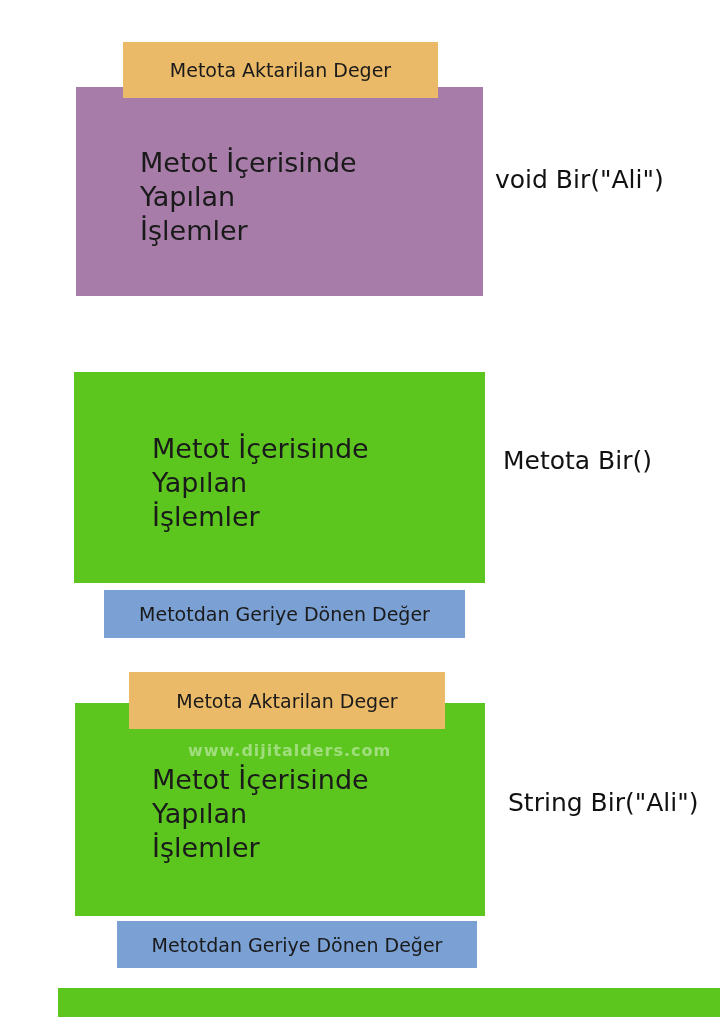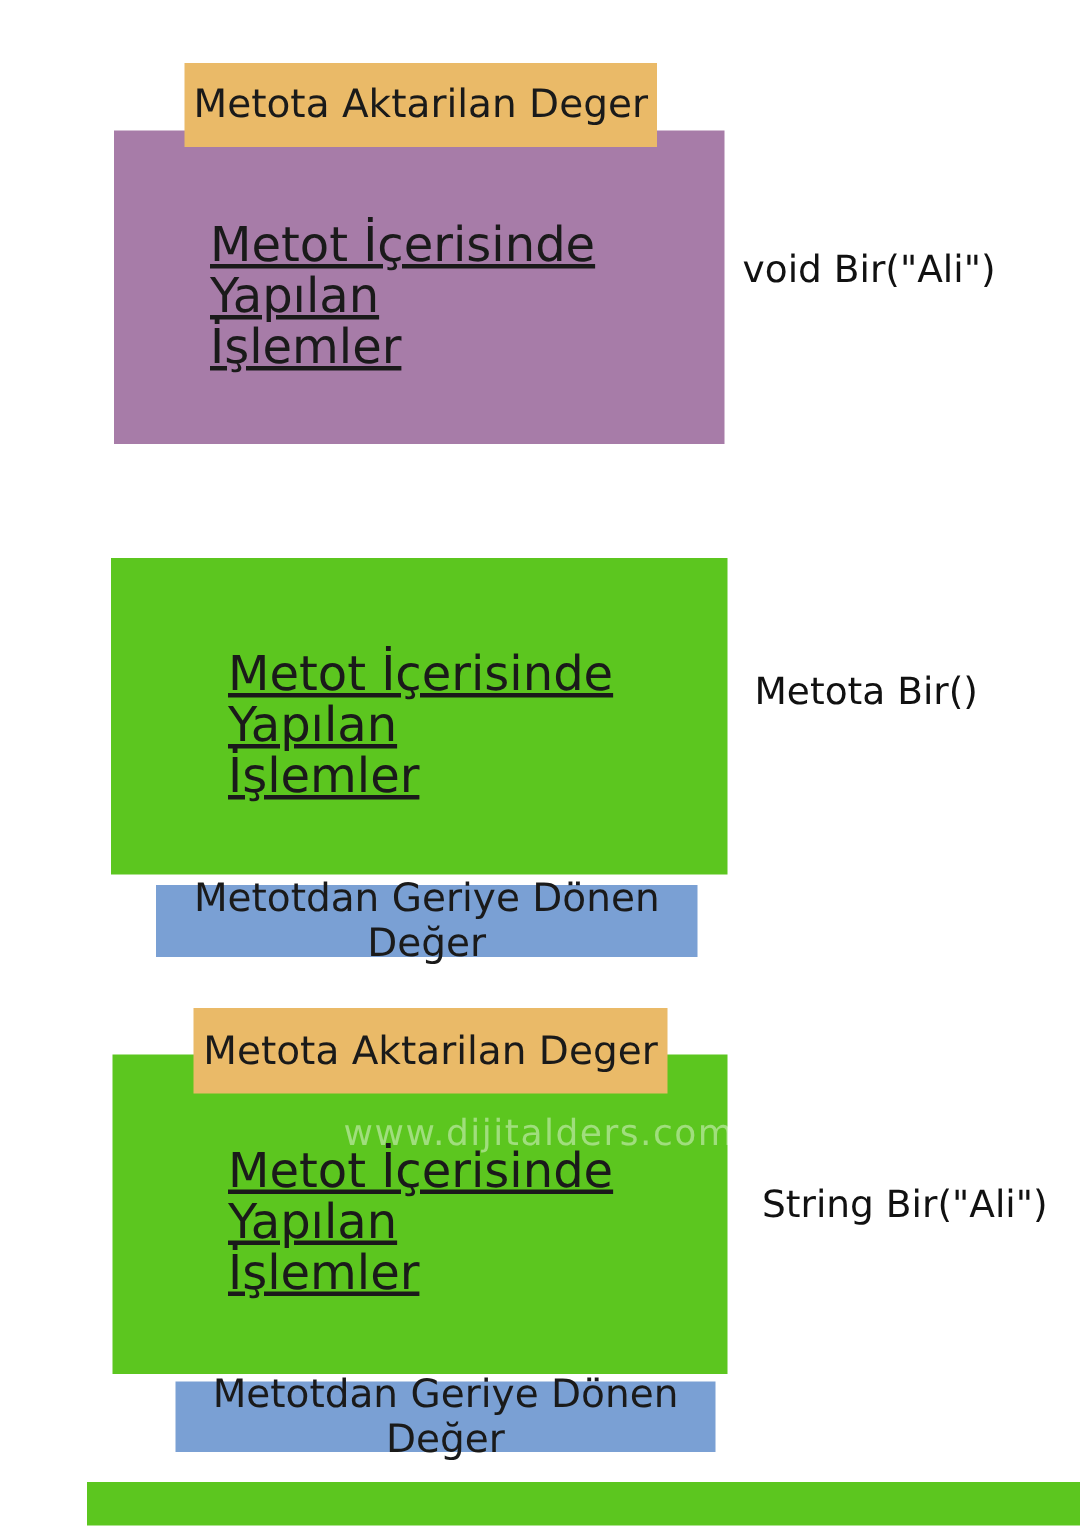--- a/index.html
+++ b/index.html
@@ -12,59 +12,57 @@
     color: #1a1a1a;
     overflow: hidden;
   }
   .abs { position: absolute; box-sizing: border-box; }
 
   
   .tag {
     display: flex;
     align-items: center;
     justify-content: center;
-    font-size: 26px;
+    font-size: 19px;
     color: #1a1a1a;
     text-align: center;
     z-index: 3;
   }
   .tag.orange { background: #EABA68; }
   .tag.blue   { background: #7AA0D4; margin-top: 31px; }
 
   .body-box { z-index: 1; }
   .body-box.purple { background: #A77CA8; }
   .body-box.green  { background: #5CC61F; }
 
   .body-text {
     position: absolute;
     white-space: pre-line;
-    font-size: 32px;
+    font-size: 27px;
     line-height: 34px;
     color: #1a1a1a;
     z-index: 2;
-    text-decoration: underline;
   }
 
   .signature {
     position: absolute;
     font-size: 25px;
     line-height: 30px;
     color: #111111;
     white-space: nowrap;
   }
 
   .watermark {
     position: absolute;
-    font-size: 24px;
-    font-weight: normal;
+    font-size: 16px;
+    font-weight: bold;
     letter-spacing: 1px;
     color: rgba(255, 255, 255, 0.42);
     white-space: nowrap;
     z-index: 2;
-    margin-left: 41px;
   }
 
   
   .b1-param { left: 123px; top: 42px;  width: 315px; height: 56px; }
   .b1-body  { left: 76px;  top: 87px;  width: 407px; height: 209px; }
   .b1-text  { left: 140px; top: 146px; }
   .b1-sig   { left: 495px; top: 165px; }
 
   
   .b2-body  { left: 74px;  top: 372px; width: 411px; height: 211px; }

